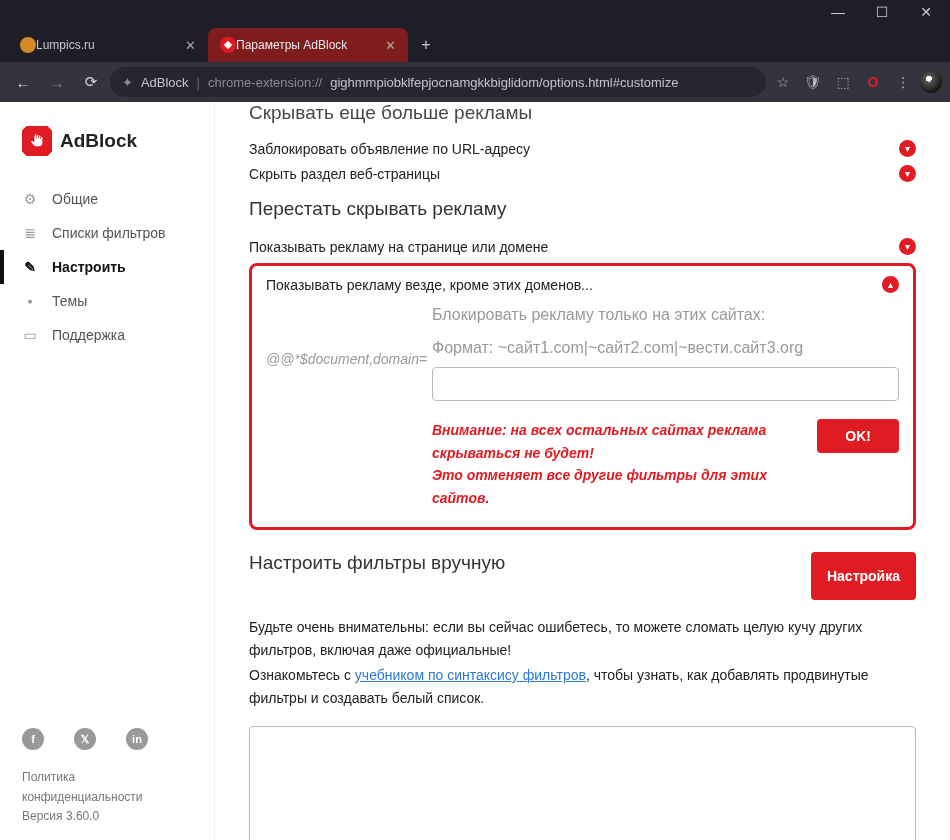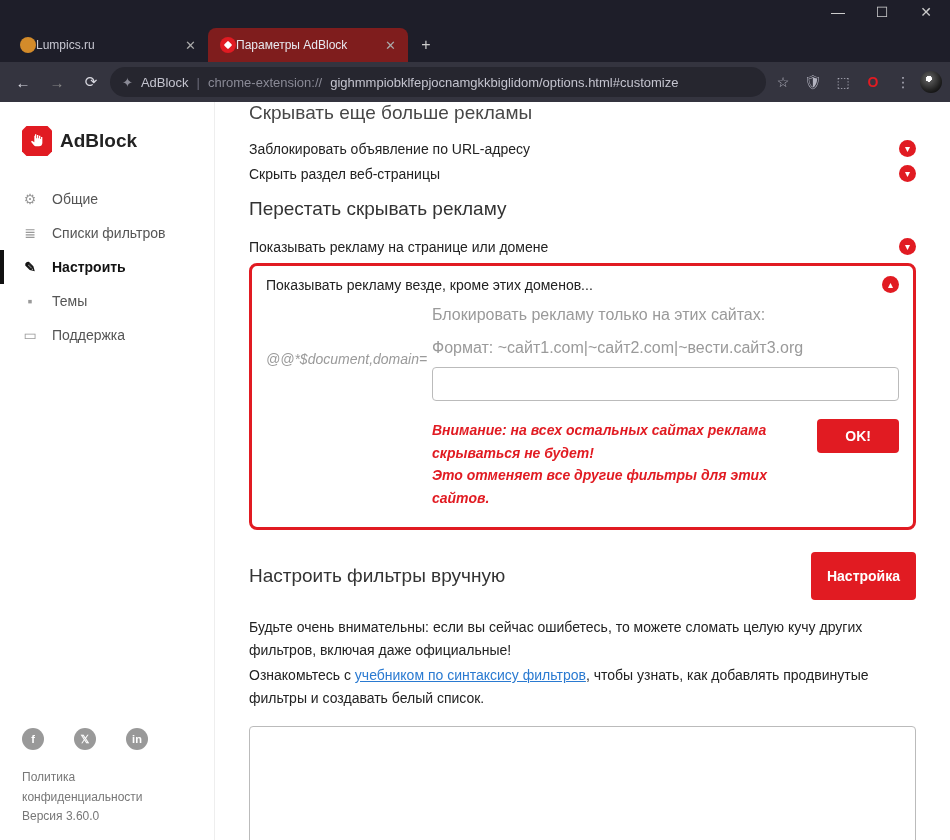--- a/index.html
+++ b/index.html
@@ -41,21 +41,21 @@
 .collapse-ic{width:17px;height:17px;border-radius:50%;background:#e11b22;display:flex;align-items:center;justify-content:center;color:#fff;font-size:10px}
 .highlight-box{border:3px solid #e11b22;border-radius:8px;padding:6px 14px 18px;margin:4px 0 0}
 .form-area{display:flex;gap:10px;align-items:flex-start;margin-top:4px}
 .form-left{width:156px;text-align:right;color:#9a9a9a;font-style:italic;font-size:14px;padding-top:50px}
 .form-right{flex:1}
 .hint{color:#9a9a9a;font-size:16px;line-height:1.7;margin-bottom:6px}
 .dom-input{width:100%;height:34px;border:1px solid #bbb;border-radius:4px;padding:0 8px;font-size:14px}
 .warn-row{display:flex;align-items:center;gap:14px;margin-top:18px}
 .warn{color:#e11b22;font-style:italic;font-weight:bold;font-size:14px;line-height:1.6;flex:1}
 .ok-btn{background:#e11b22;color:#fff;border:none;border-radius:4px;padding:9px 28px;font-size:14px;font-weight:bold;cursor:pointer;align-self:flex-start}
-.manual-head{display:flex;justify-content:space-between;align-items:center;margin:22px 0 16px}
+.manual-head{display:flex;justify-content:space-between;align-items:flex-start;margin:22px 0 16px}
 .manual-head h2{font-size:19px;font-weight:400}
 .cfg-btn{background:#e11b22;color:#fff;border:none;border-radius:4px;padding:16px 16px;font-size:14px;font-weight:bold;cursor:pointer}
 .para{font-size:14px;line-height:1.65;color:#222;margin-bottom:2px}
 .link{color:#2a7ad1}
 .big-ta{width:100%;height:170px;border:1px solid #bbb;border-radius:4px;margin-top:14px;resize:none;font-size:13px;padding:6px}
 .cut-top{font-size:19px;color:#333;margin-bottom:12px;font-weight:400;opacity:.9}
 </style>
 </head>
 <body>
 

